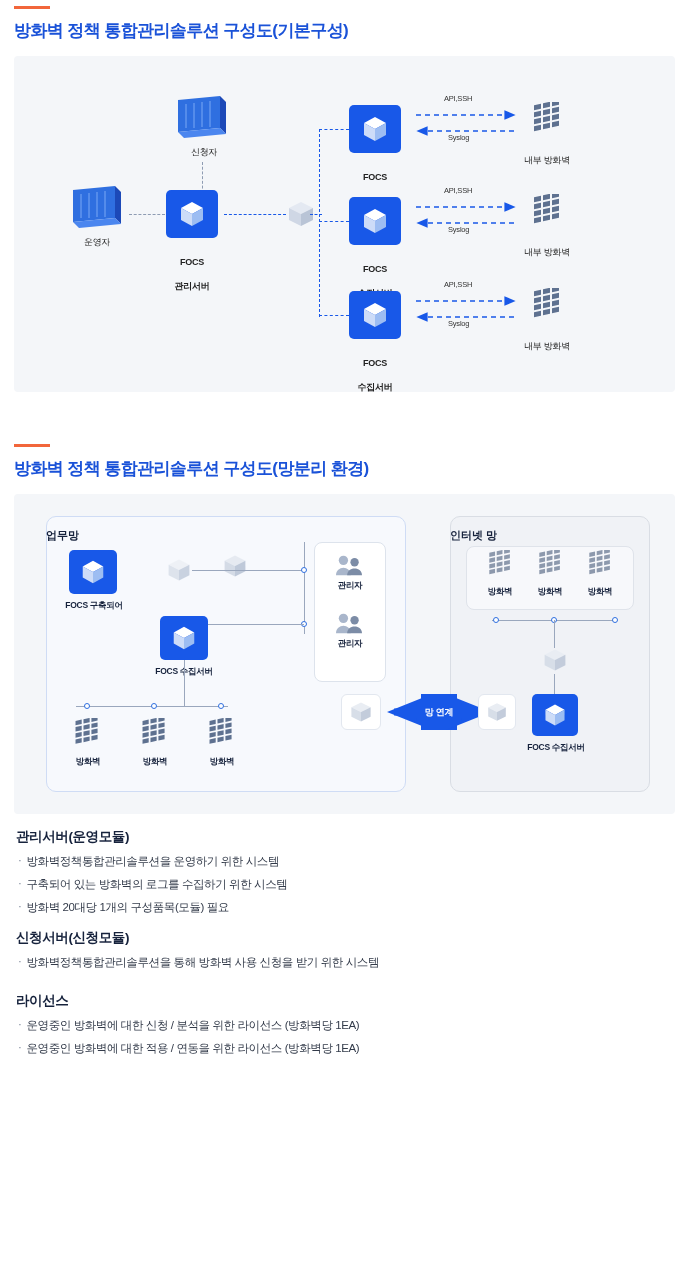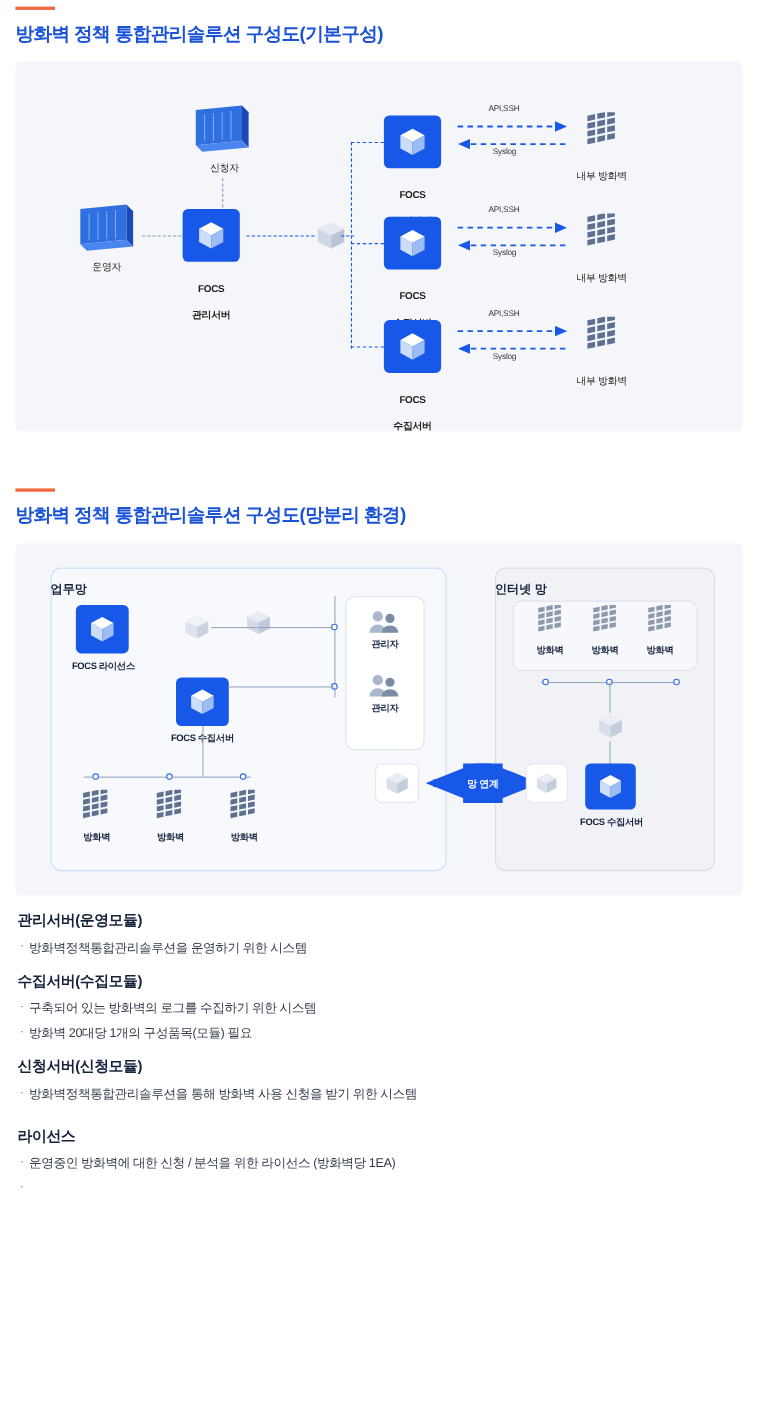--- a/index.html
+++ b/index.html
@@ -355,21 +355,21 @@
     <div class="zone" style="left:436px; top:22px; width:200px; height:276px; border:1px solid #d9dde4; background:#f0f2f6;"></div>
     <div class="zone-title" style="left:436px; top:34px; width:200px;">인터넷 망</div>
 
     <div class="blue-box" style="left:55px; top:56px; width:48px; height:44px;">
       <svg width="28" height="28" viewBox="0 0 30 30">
         <polygon points="15,3 26,9 15,15 4,9" fill="#ffffff"></polygon>
         <polygon points="4,9 15,15 15,27 4,21" fill="#cddcf8"></polygon>
         <polygon points="26,9 15,15 15,27 26,21" fill="#9dbdf2"></polygon>
       </svg>
     </div>
-    <div class="node-label" style="left:34px; top:106px; width:92px;">FOCS 라이선스</div>
+    <div class="node-label" style="left:34px; top:106px; width:92px;">FOCS 구축되어</div>
 
     <div style="position:absolute; left:152px; top:62px;">
       <svg width="26" height="28" viewBox="0 0 30 32">
         <polygon points="15,4 27,10 15,16 3,10" fill="#eef1f6"></polygon>
         <polygon points="3,10 15,16 15,28 3,22" fill="#dde3ec"></polygon>
         <polygon points="27,10 15,16 15,28 27,22" fill="#c9d2e0"></polygon>
       </svg>
     </div>
     <div style="position:absolute; left:208px; top:58px;">
       <svg width="26" height="28" viewBox="0 0 30 32">
@@ -603,21 +603,20 @@
 
 
   <div class="list-block">
 
     <div class="item-title">관리서버(운영모듈)</div>
     <div class="bullet">
       <span class="tick">·</span>
       <span>방화벽정책통합관리솔루션을 운영하기 위한 시스템</span>
     </div>
 
-    <div class="item-title">수집서버(수집모듈)</div>
     <div class="bullet">
       <span class="tick">·</span>
       <span>구축되어 있는 방화벽의 로그를 수집하기 위한 시스템</span>
     </div>
     <div class="bullet">
       <span class="tick">·</span>
       <span>방화벽 20대당 1개의 구성품목(모듈) 필요</span>
     </div>
 
     <div class="item-title">신청서버(신청모듈)</div>
@@ -626,16 +625,17 @@
       <span>방화벽정책통합관리솔루션을 통해 방화벽 사용 신청을 받기 위한 시스템</span>
     </div>
 
     <div class="item-title" style="margin-top:22px;">라이선스</div>
     <div class="bullet">
       <span class="tick">·</span>
       <span>운영중인 방화벽에 대한 신청 / 분석을 위한 라이선스 (방화벽당 1EA)</span>
     </div>
     <div class="bullet">
       <span class="tick">·</span>
+      <span>운영중인 방화벽에 대한 적용 / 연동을 위한 라이선스 (방화벽당 1EA)</span>
     </div>
   </div>
 
 </div>
 
 </body></html>

